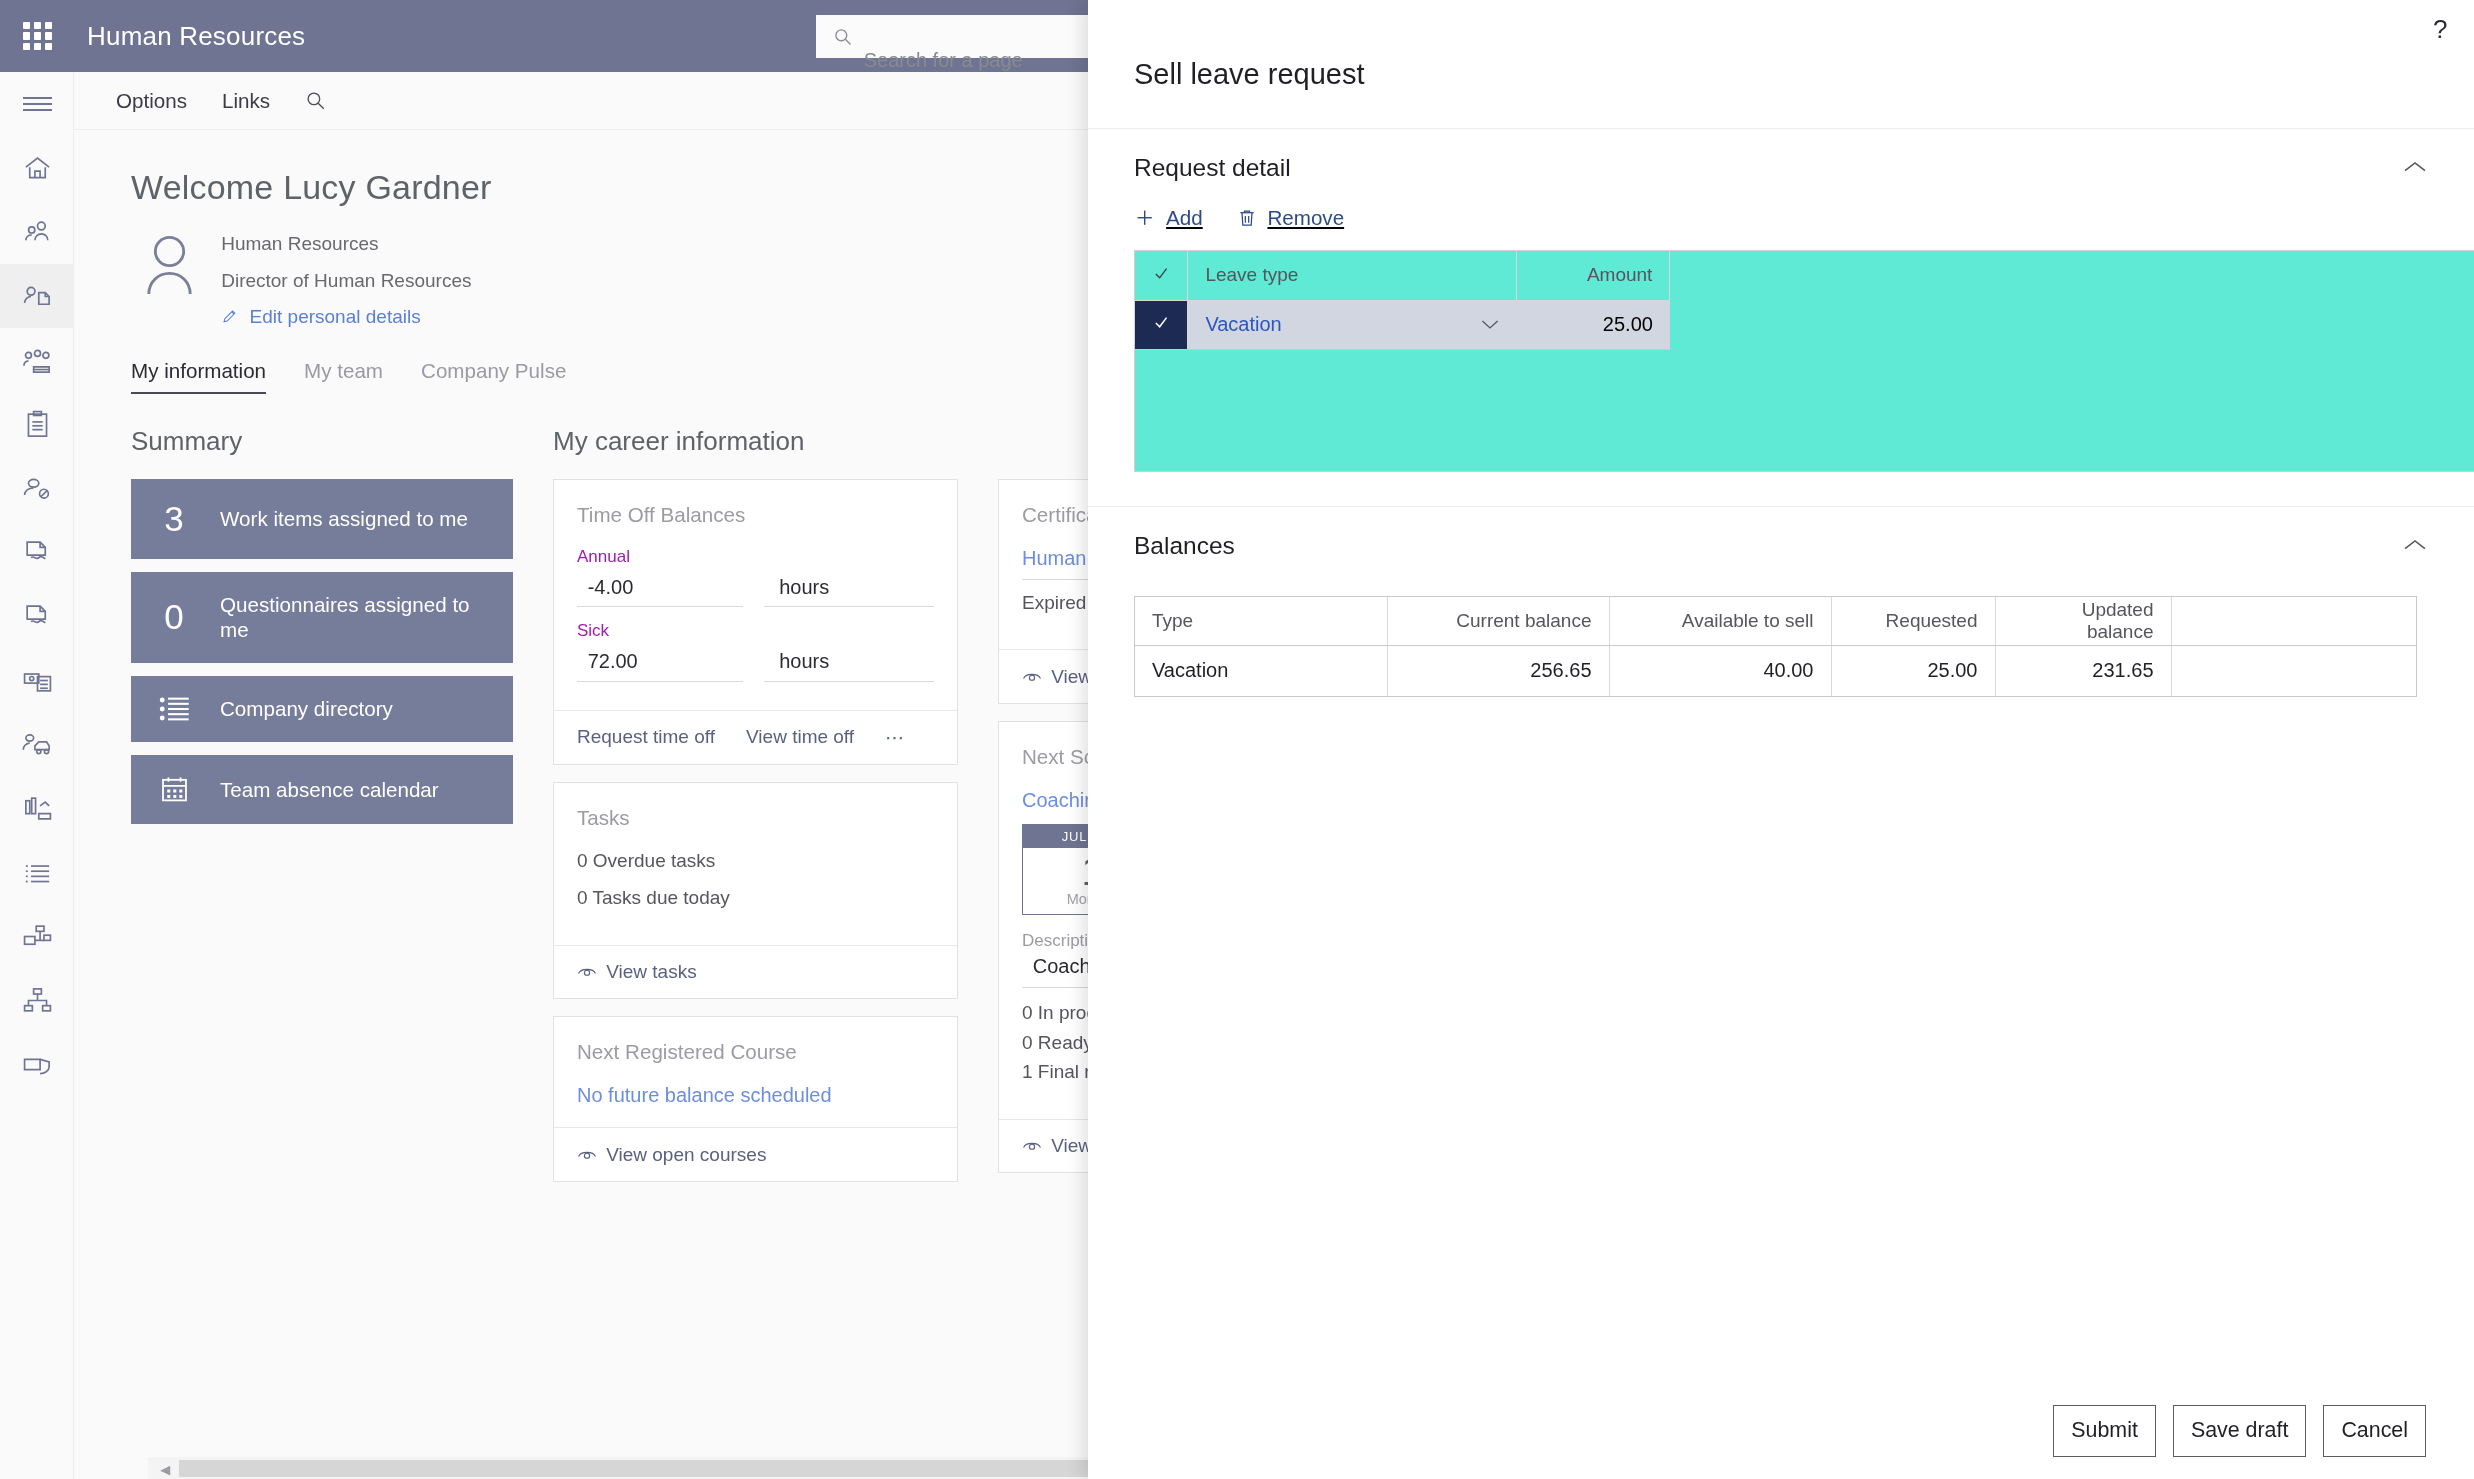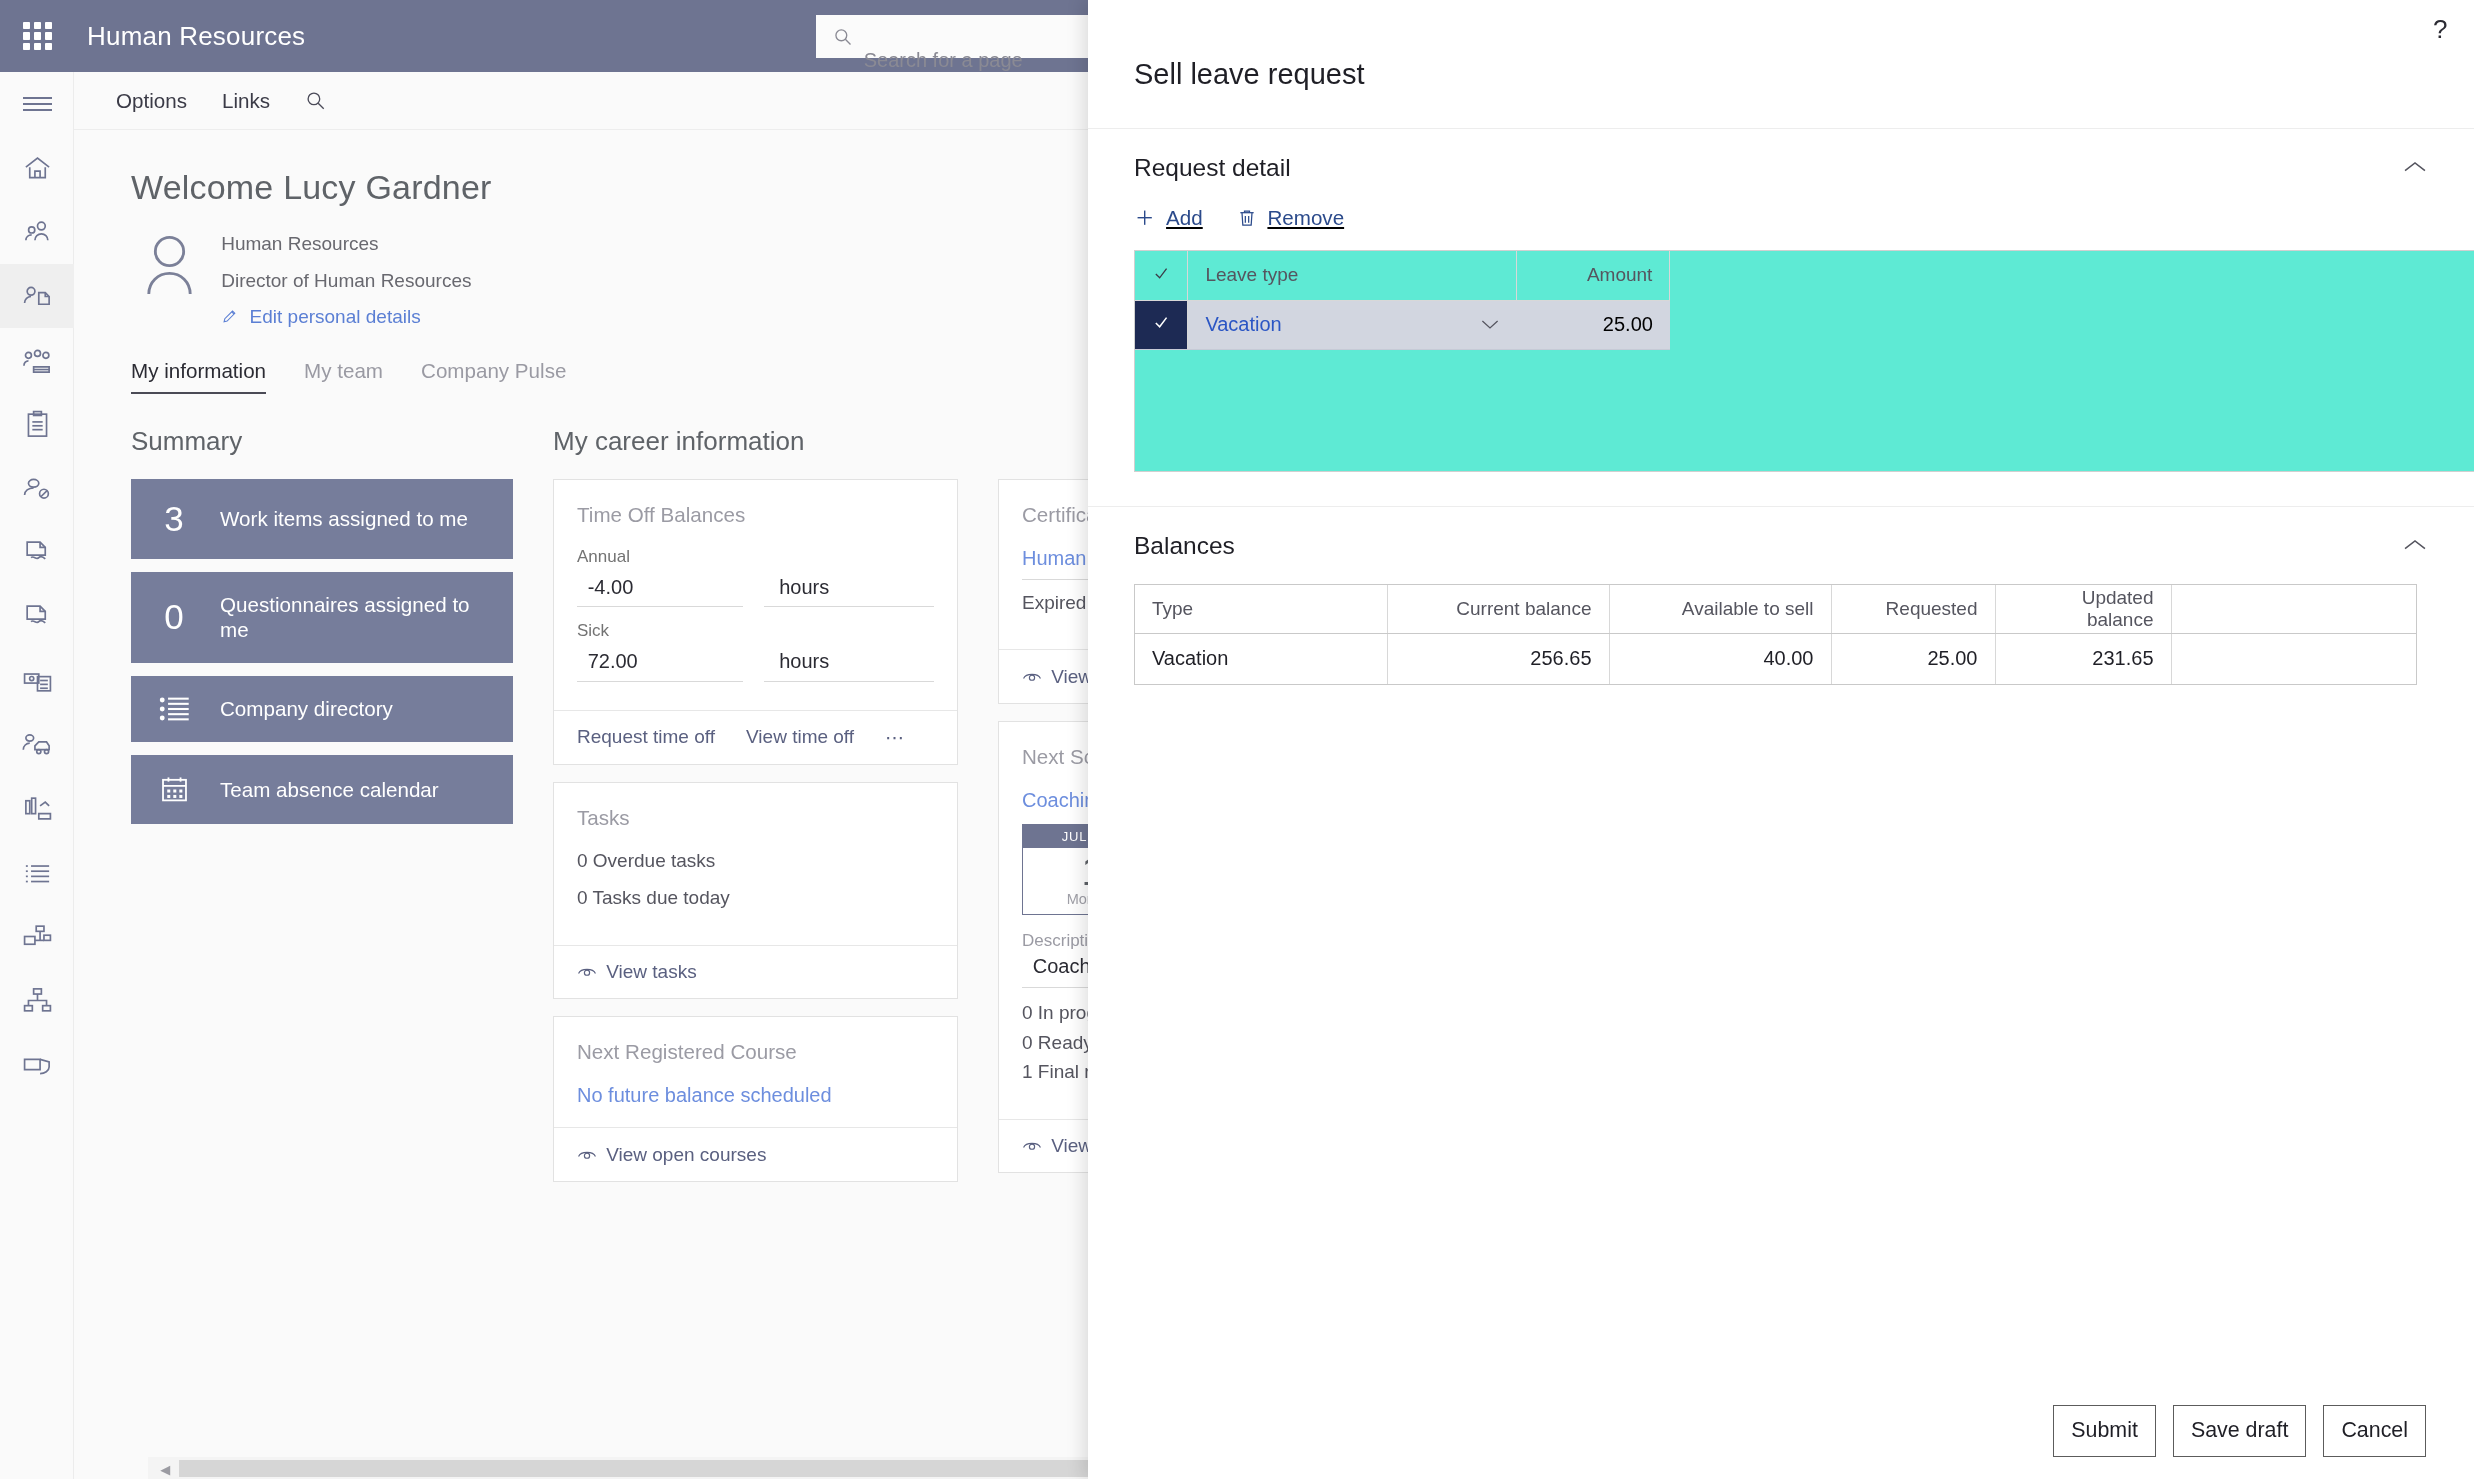--- a/index.html
+++ b/index.html
@@ -65,21 +65,21 @@
   }
   .tile .num { font-size:35px; width:40px; text-align:center; font-weight:300; }
   .tile .lbl { font-size:20.6px; line-height:1.25; }
   .tile .ic { width:40px; display:flex; justify-content:center; }
 
   .card { width:405px; background:#fff; border:0.8px solid #e2e2e2; margin-bottom:17px; }
   .card .body { padding:23px 23px 20px 23px; }
   .card h4 { font-size:20.6px; color:#9b9ba4; font-weight:400; margin-bottom:20px; }
   .fieldrow { display:flex; gap:21.4px; margin-bottom:7.6px; }
   .field { flex:1; }
-  .field .lab { font-size:17px; color:#737373; margin-bottom:4.6px; }
+  .field .lab { font-size:17px; color:#a21caf; margin-bottom:4.6px; }
   .field .val { font-size:20px; color:#2b2b33; border-bottom:0.8px solid #d9d9d9; padding:4.6px 0 7.6px 10.7px; }
   .card .foot { border-top:0.8px solid #e7e7e7; display:flex; align-items:center;
                 gap:31px; padding:15.3px 23px; }
   .card .foot a { font-size:19px; color:#5a6080; text-decoration:none; cursor:pointer;
                   display:flex; align-items:center; gap:9.2px; }
   .statline { font-size:19px; color:#55555f; margin-bottom:15.3px; }
   .bluelink { font-size:20px; color:#6d8ede; cursor:pointer; }
 
   .col3 { width:153px; overflow:hidden; }
   .col3 .card { width:405px; }
@@ -113,21 +113,21 @@
              border-bottom:0.8px solid #d8d8d8; }
   .g-hdr th { height:49px; font-size:19px; color:#55555f; border-bottom:0.8px solid #d8d8d8;
               border-right:0.8px solid #d8d8d8; padding:0 17px; }
   .g-hdr th.num { text-align:right; }
   .g-row td { height:49px; font-size:20px; border-bottom:0.8px solid #c6cad6; padding:0 17px; }
   .g-row.sel td { background:#d2d6e0; }
   .g-row.sel .chkcell { background:#1d2a54; }
   .g-leave { color:#2b56c4; }
   .lookup { display:flex; align-items:center; justify-content:space-between; }
 
-  .bal-wrap { margin:24px 0 0 46px; width:1283px; border:0.8px solid #c9c9c9; }
+  .bal-wrap { margin:36px 0 0 46px; width:1283px; border:0.8px solid #c9c9c9; }
   table.bal { border-collapse:collapse; width:100%; }
   table.bal th { height:49px; font-size:19px; color:#55555f; font-weight:400;
                  border-bottom:0.8px solid #c9c9c9; border-right:0.8px solid #d8d8d8; padding:0 17px; }
   table.bal td { height:50px; font-size:20px; color:#1f1f26;
                  border-right:0.8px solid #d8d8d8; padding:0 17px; }
   table.bal .num { text-align:right; }
   table.bal .last { border-right:none; }
 
   .dlg-foot { position:absolute; bottom:0; left:0; right:0; height:99px;
               display:flex; align-items:center; justify-content:flex-end; gap:17px; padding-right:49px; }

